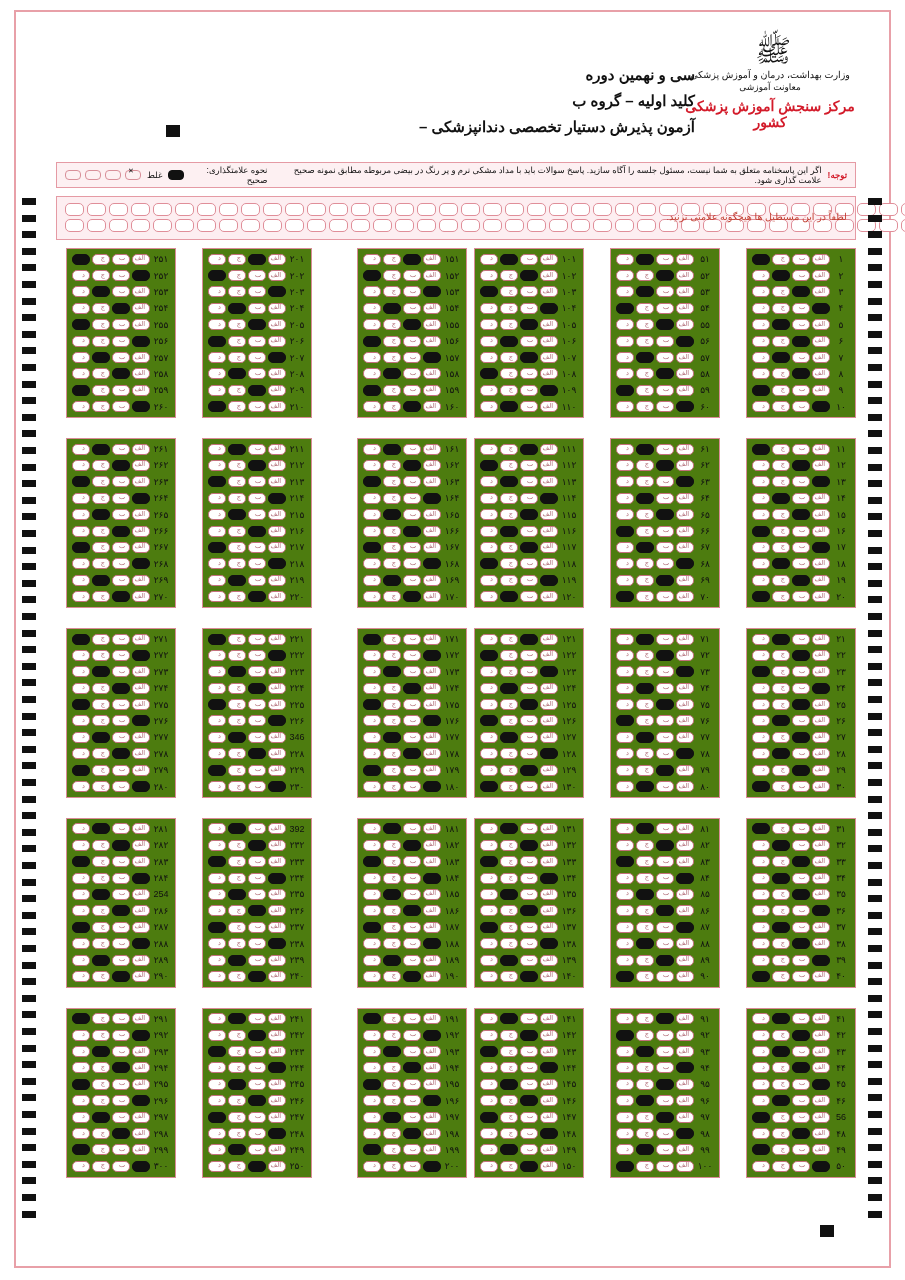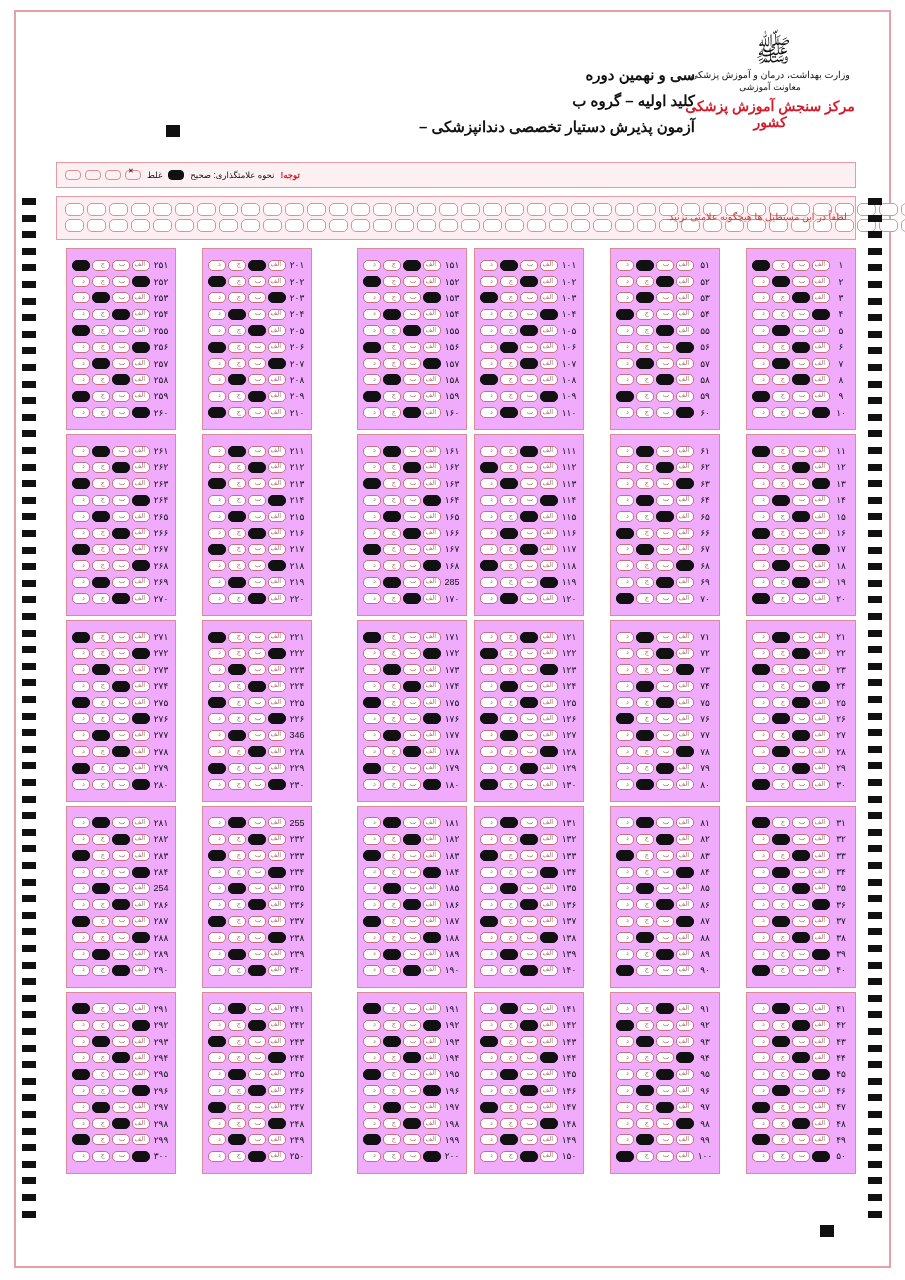--- a/index.html
+++ b/index.html
@@ -35,21 +35,21 @@
   .blank-boxes .bb{width:17px;height:11px;border:1px solid #e08e99;border-radius:5px;background:#fff;}
   .blank-boxes2{position:absolute;left:8px;top:22px;display:flex;gap:3px;}
   .blank-boxes2 .bb{width:17px;height:11px;border:1px solid #e08e99;border-radius:5px;background:#fff;}
 
   
   .tmark{position:absolute;width:14px;height:7px;background:#111;}
 
   
   .grid-area{position:absolute;left:56px;top:248px;width:800px;height:988px;}
   .col{position:absolute;top:0;width:110px;}
-  .block{border:1px solid #d98b96;background:#f0abfc;margin-bottom:4px;padding:8px 0;box-sizing:border-box;}
+  .block{border:1px solid #d98b96;background:#4d7c0f;margin-bottom:20px;padding:2px 0;box-sizing:border-box;}
   .row{display:flex;align-items:center;height:16.4px;padding:0 3px;box-sizing:border-box;direction:rtl;}
   .qnum{width:22px;text-align:center;font-size:9px;color:#111;font-family:"Liberation Sans",sans-serif;}
   .opts{display:flex;gap:2px;flex-direction:row;}
   .bub{width:16px;height:9px;border:1px solid #c4707d;border-radius:5px;background:#fff;position:relative;}
   .bub .lbl{position:absolute;top:-1.5px;right:4px;font-size:6.5px;color:#b06b76;line-height:9px;}
   .bub.on{background:#111;border-color:#111;}
 </style>
 </head>
 <body>
 
@@ -68,20 +68,21 @@
     </div>
     <div class="title-block">
       <div>سی و نهمین دوره</div>
       <div>کلید اولیه – گروه ب</div>
       <div>آزمون پذیرش دستیار تخصصی دندانپزشکی –</div>
     </div>
   </div>
 
   <div class="notice">
     <span class="warn">توجه!</span>
+    <span>اگر این پاسخنامه متعلق به شما نیست، مسئول جلسه را آگاه سازید. پاسخ سوالات باید با مداد مشکی نرم و پر رنگ در بیضی مربوطه مطابق نمونه صحیح علامت گذاری شود.</span>
     <span>نحوه علامتگذاری: صحیح</span>
     <span class="marks">
         <span class="mk fill"></span>
       </span>
     <span>غلط</span>
     <span class="marks">
       <span class="mk x"></span>
       <span class="mk"></span>
       <span class="mk"></span>
       <span class="mk"></span>
@@ -998,21 +999,21 @@
               <div class="bub">
                 <span class="lbl">ب</span>
               </div>
               <div class="bub on"></div>
               <div class="bub">
                 <span class="lbl">د</span>
               </div>
             </div>
           </div>
           <div class="row">
-            <div class="qnum">۴۷</div>
+            <div class="qnum">56</div>
             <div class="opts">
               <div class="bub">
                 <span class="lbl">الف</span>
               </div>
               <div class="bub">
                 <span class="lbl">ب</span>
               </div>
               <div class="bub">
                 <span class="lbl">ج</span>
               </div>
@@ -2858,21 +2859,21 @@
               </div>
               <div class="bub">
                 <span class="lbl">ج</span>
               </div>
               <div class="bub">
                 <span class="lbl">د</span>
               </div>
             </div>
           </div>
           <div class="row">
-            <div class="qnum">285</div>
+            <div class="qnum">۱۶۹</div>
             <div class="opts">
               <div class="bub">
                 <span class="lbl">الف</span>
               </div>
               <div class="bub">
                 <span class="lbl">ب</span>
               </div>
               <div class="bub on"></div>
               <div class="bub">
                 <span class="lbl">د</span>
@@ -3804,21 +3805,21 @@
                 <span class="lbl">ج</span>
               </div>
               <div class="bub">
                 <span class="lbl">د</span>
               </div>
             </div>
           </div>
         </div>
         <div class="block">
           <div class="row">
-            <div class="qnum">255</div>
+            <div class="qnum">392</div>
             <div class="opts">
               <div class="bub">
                 <span class="lbl">الف</span>
               </div>
               <div class="bub">
                 <span class="lbl">ب</span>
               </div>
               <div class="bub on"></div>
               <div class="bub">
                 <span class="lbl">د</span>

